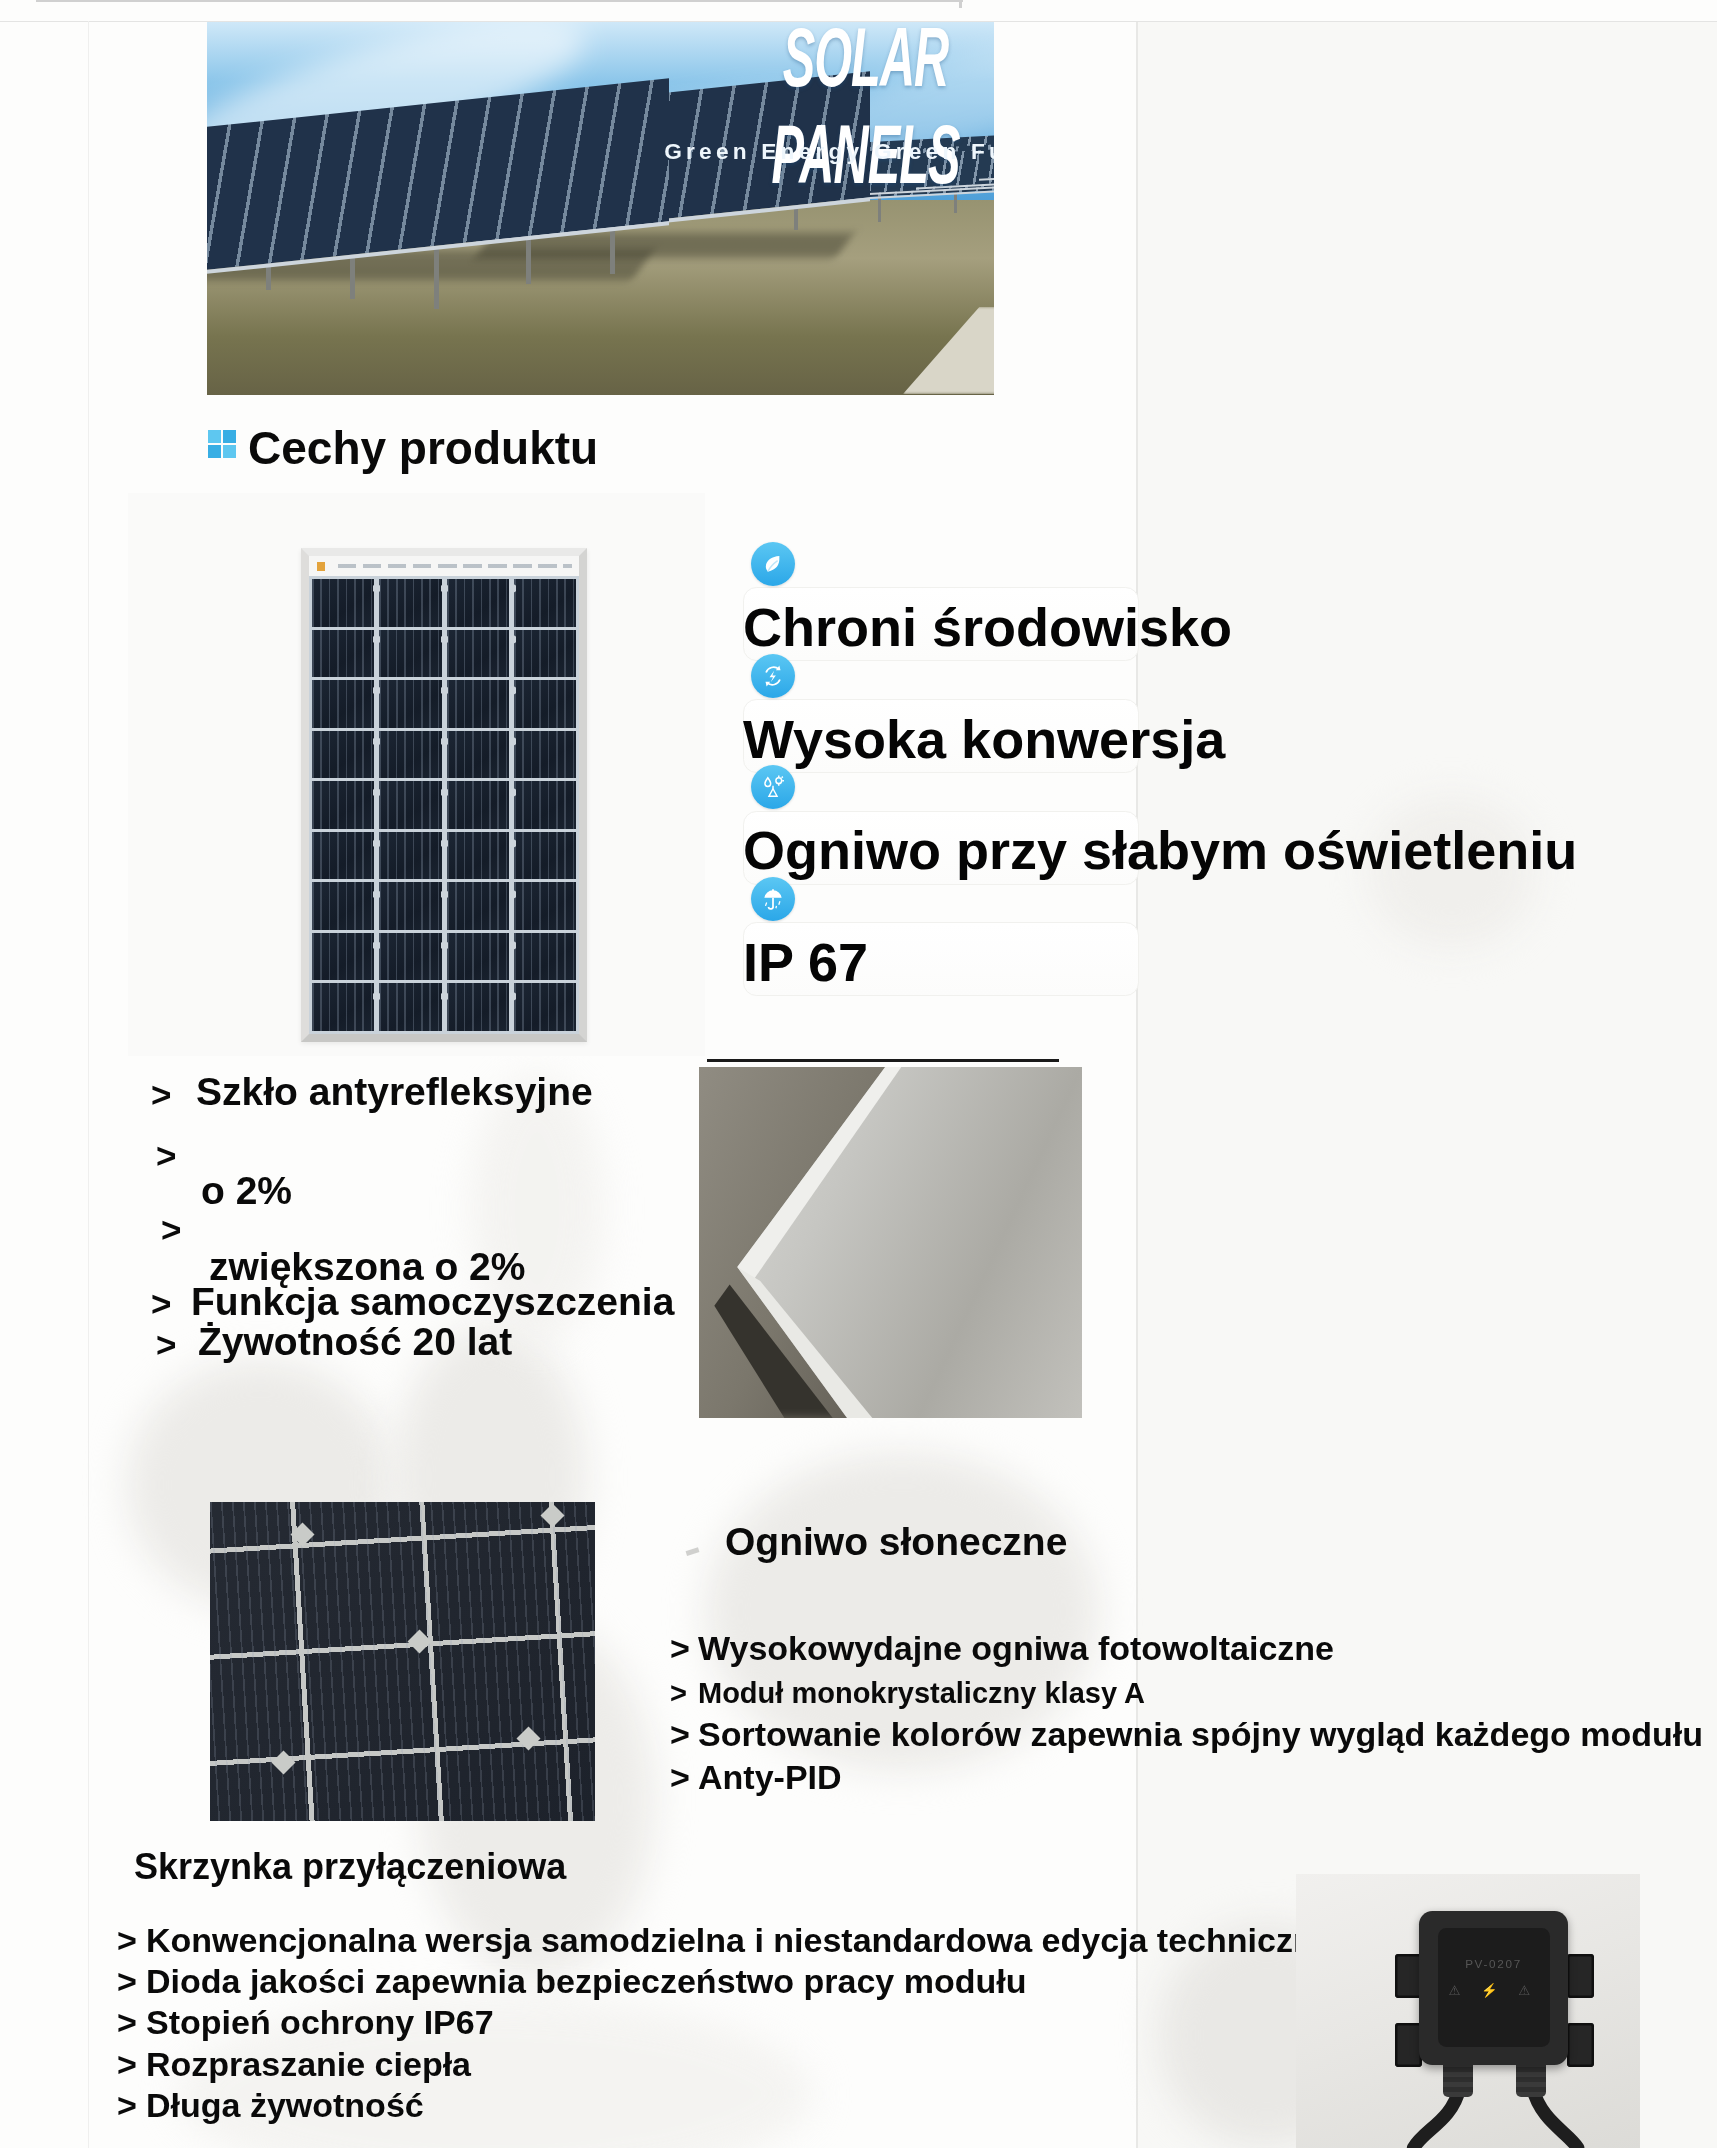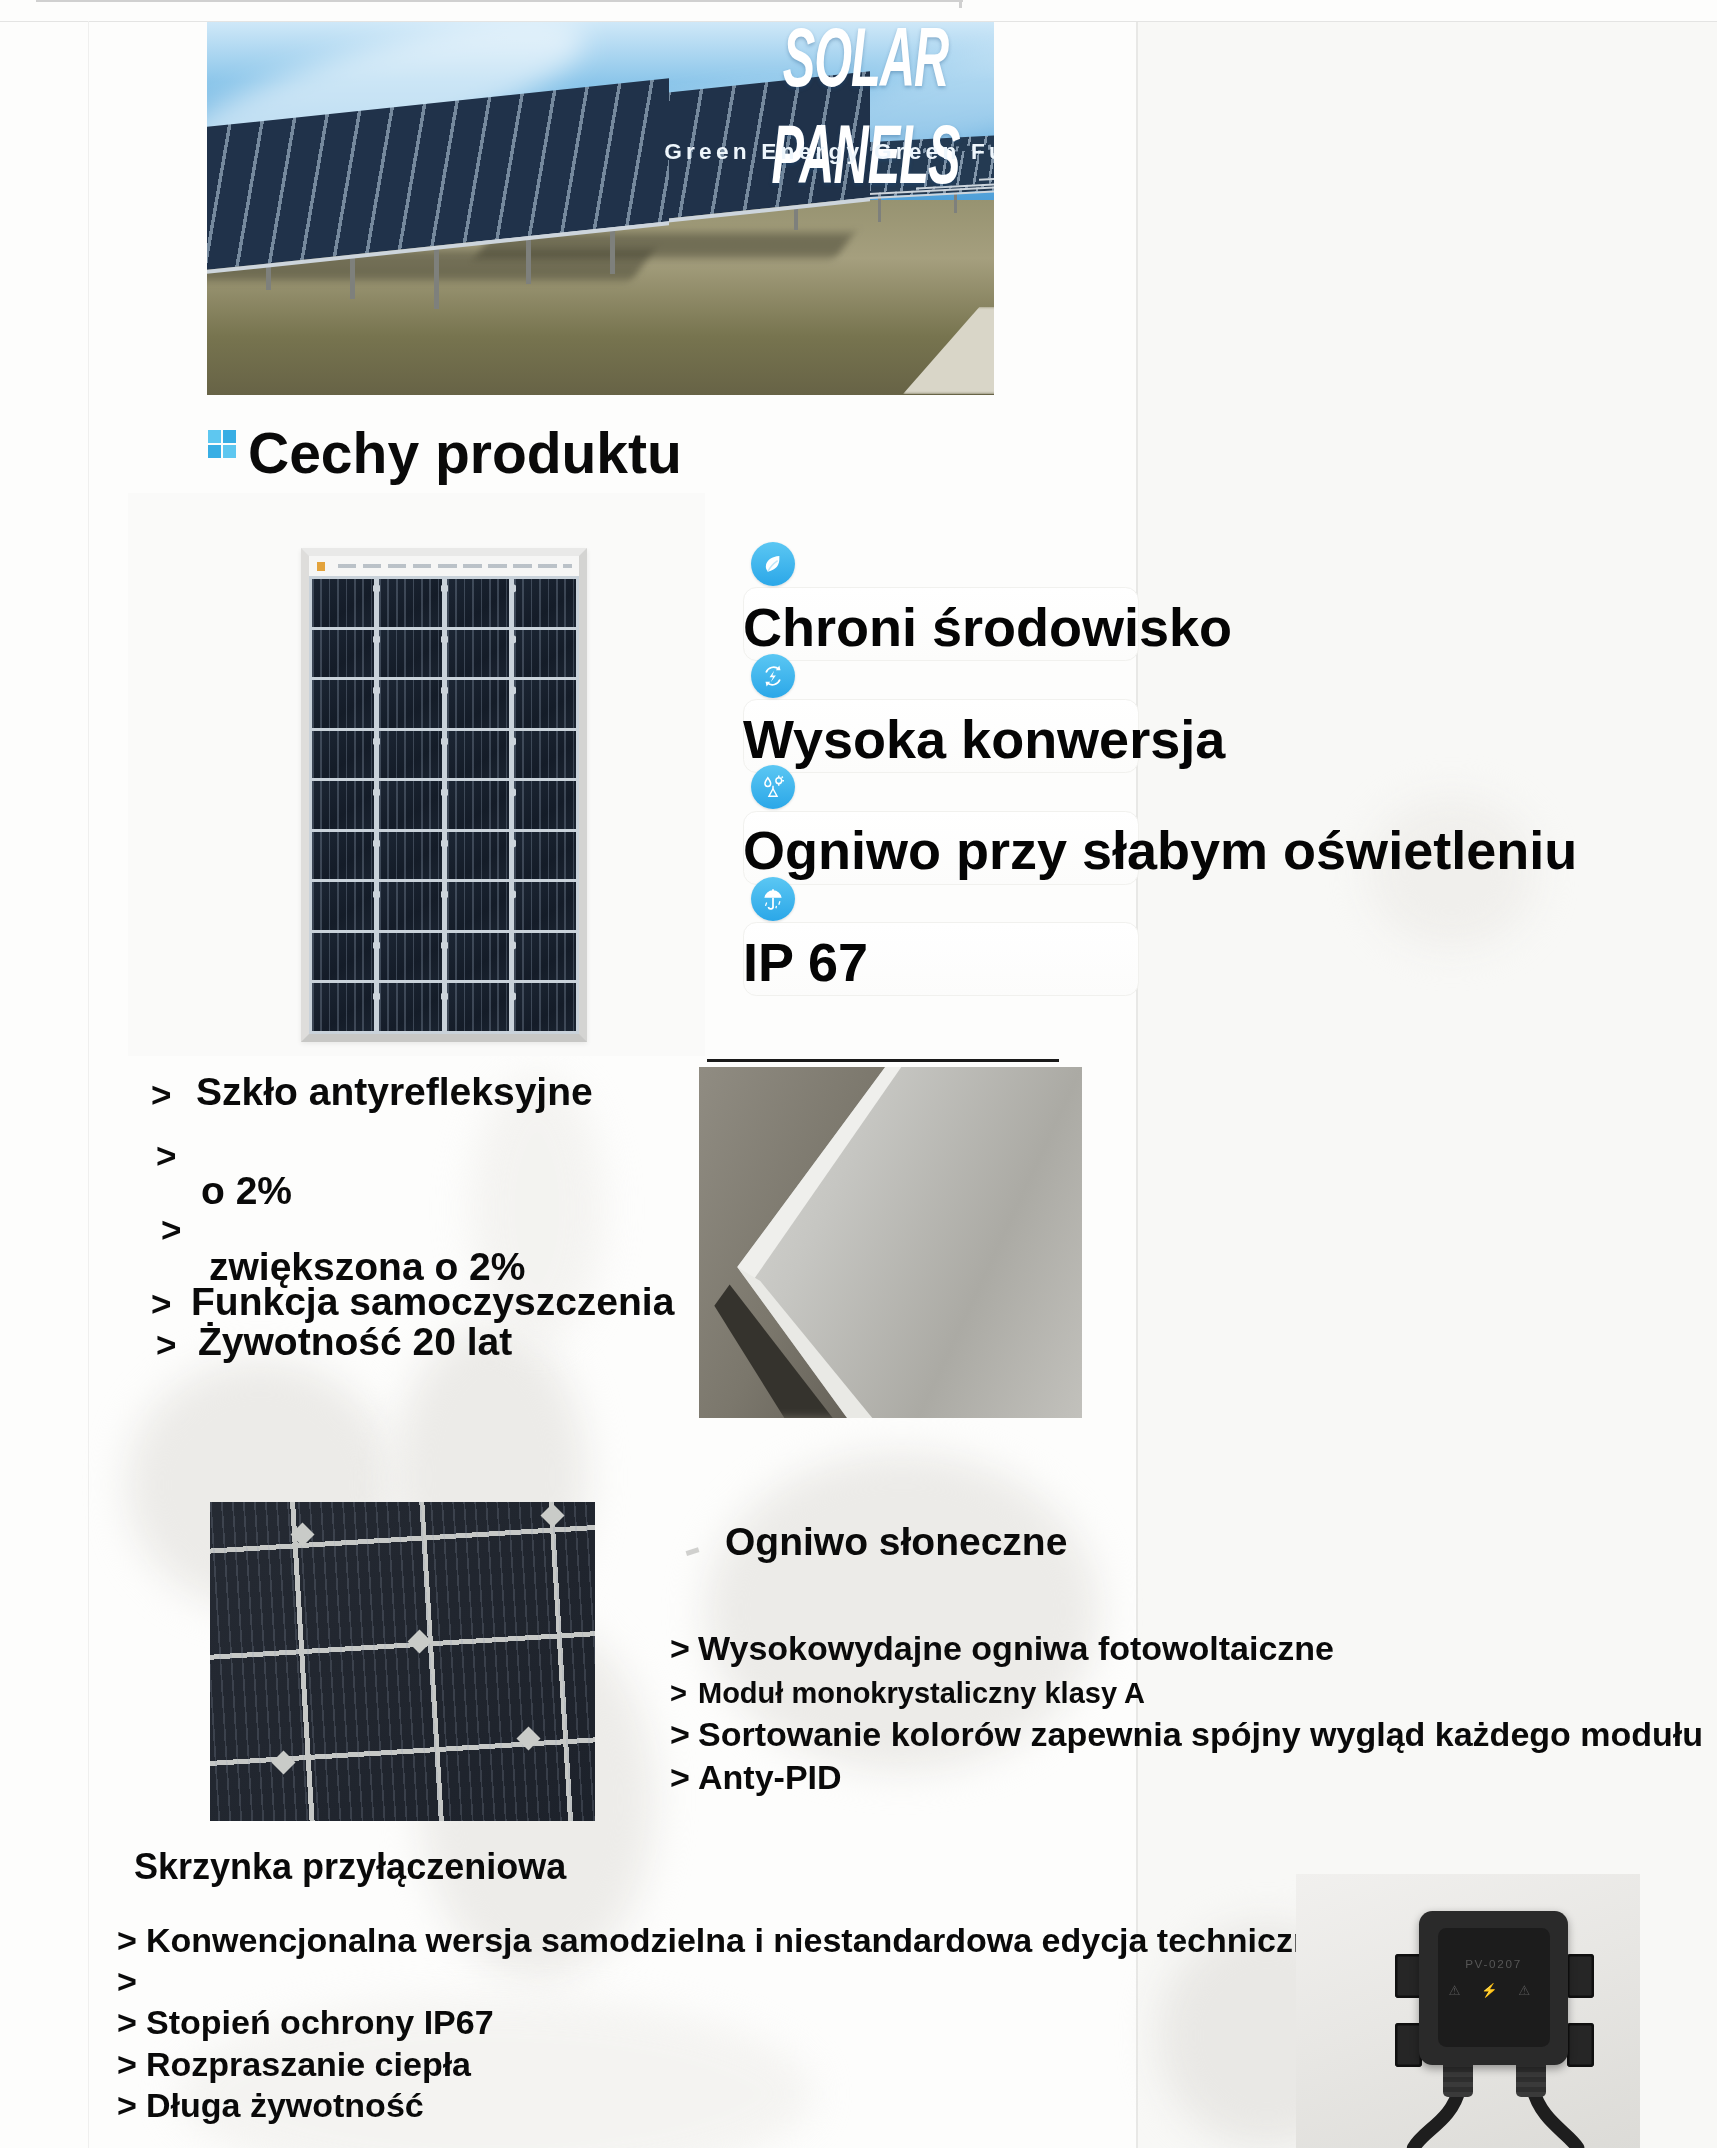--- a/index.html
+++ b/index.html
@@ -139,21 +139,21 @@
     <div class="abs hero-title" style="left:352px;top:-13.4px;width:613px;">SOLAR PANELS</div>
     <div class="abs hero-sub" style="left:436px;top:116px;width:445px;">Green Energy Green Future</div>
   </div>
 
   <div class="abs sq-grid" style="left:208px;top:430px;">
     <div class="sq"></div>
       <div class="sq dk"></div>
     <div class="sq dk"></div>
       <div class="sq"></div>
   </div>
-  <div class="abs txt b" style="left:248px;top:424px;font-size:57px;">Cechy produktu</div>
+  <div class="abs txt b" style="left:248px;top:424px;font-size:46px;">Cechy produktu</div>
 
   <div class="abs photo-block" style="left:128px;top:493px;width:577px;height:563px;">
     <div class="abs panel-frame" style="left:173px;top:55px;width:270px;height:478px;">
       <div class="panel-strip">
         <div class="abs" style="left:8.4px;top:5.9px;width:7.6px;height:9.2px;background:#e3a33c;"></div>
         <div class="strip-dashes"></div>
       </div>
       <div class="cells">
         <div class="cell"></div>
           <div class="cell"></div>
@@ -284,20 +284,21 @@
   <div class="abs txt t40" style="left:670px;top:1717px;">&gt;</div>
   <div class="abs txt t40" style="left:698px;top:1717px;">Sortowanie kolorów zapewnia spójny wygląd każdego modułu</div>
   <div class="abs txt t40" style="left:670px;top:1760px;">&gt;</div>
   <div class="abs txt t40" style="left:698px;top:1760px;">Anty-PID</div>
 
   <div class="abs txt b" style="left:134px;top:1848px;font-size:36px;">Skrzynka przyłączeniowa</div>
 
   <div class="abs txt t40" style="left:117px;top:1923px;">&gt;</div>
   <div class="abs txt t40" style="left:146px;top:1923px;">Konwencjonalna wersja samodzielna i niestandardowa edycja techniczna</div>
   <div class="abs txt t40" style="left:117px;top:1964px;">&gt;</div>
+  <div class="abs txt t40" style="left:146px;top:1964px;">Dioda jakości zapewnia bezpieczeństwo pracy modułu</div>
   <div class="abs txt t40" style="left:117px;top:2005px;">&gt;</div>
   <div class="abs txt t40" style="left:146px;top:2005px;">Stopień ochrony IP67</div>
   <div class="abs txt t40" style="left:117px;top:2047px;">&gt;</div>
   <div class="abs txt t40" style="left:146px;top:2047px;">Rozpraszanie ciepła</div>
   <div class="abs txt t40" style="left:117px;top:2088px;">&gt;</div>
   <div class="abs txt t40" style="left:146px;top:2088px;">Długa żywotność</div>
 
   <div class="abs jphoto" style="left:1296px;top:1874px;width:344px;height:274px;">
     <svg style="position:absolute;left:0;top:0;" width="344" height="274" viewBox="0 0 410 327">
       <path d="M195 255 C 186 295, 152 305, 140 327" stroke="#1e1e1e" stroke-width="16" fill="none" stroke-linecap="round"></path>

